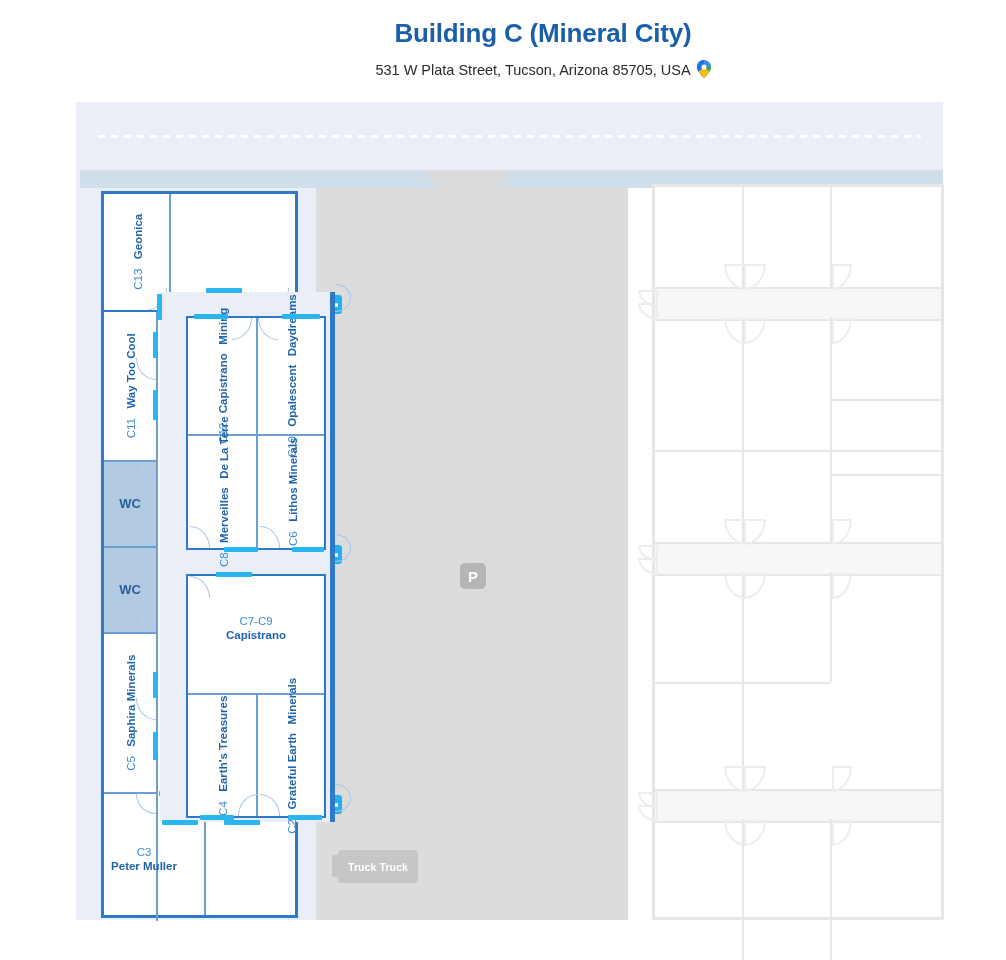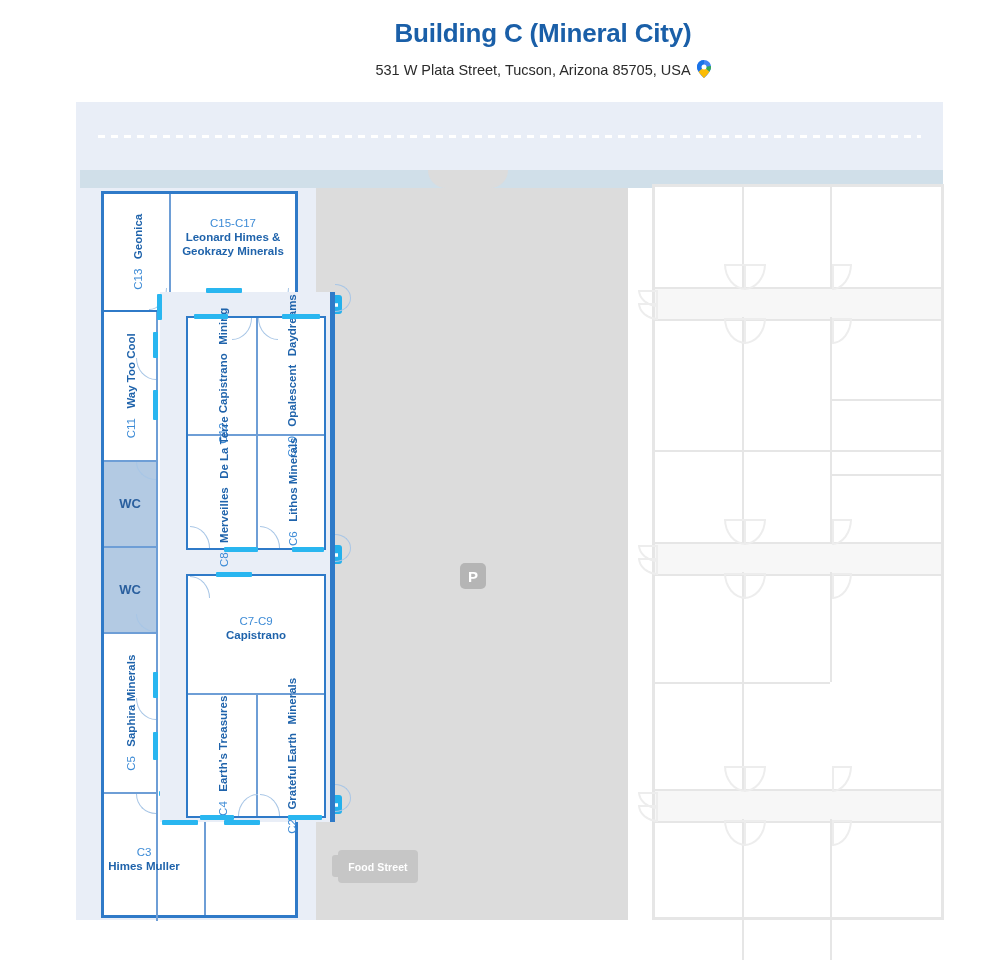--- a/index.html
+++ b/index.html
@@ -144,21 +144,21 @@
     <div class="drive-gap"></div>
 
     <div class="lot-left-strip"></div>
     <div class="lot"></div>
     <div class="lot-right-strip"></div>
 
     <div class="p-badge">P</div>
 
     <div class="food-truck-cab"></div>
     <div class="food-truck"></div>
-    <div class="food-truck-lbl">Food Street</div>
+    <div class="food-truck-lbl">Truck Truck</div>
 
     <div class="arrow" style="left:247px;top:193px;">
       <svg width="12" height="12" viewBox="0 0 12 12">
           <path d="M11 4.2H5V1.5L1 6l4 4.5V7.8h6z" fill="#ffffff"></path>
         </svg>
     </div>
     <div class="arrow" style="left:247px;top:443px;">
       <svg width="12" height="12" viewBox="0 0 12 12">
           <path d="M11 4.2H5V1.5L1 6l4 4.5V7.8h6z" fill="#ffffff"></path>
         </svg>
@@ -225,27 +225,20 @@
 
       <div class="room" style="left:0px;top:0px;width:65px;height:116px;">
         <div class="lbl" style="top:0;height:116px;">
           <div class="vert">
             <span class="code">C13</span>
             <span class="name" style="margin-left:5px;">Geonica</span>
           </div>
         </div>
       </div>
 
-      <div class="room" style="left:67px;top:0px;width:124px;height:116px;">
-        <div class="lbl" style="top:8px;height:70px;">
-          <span class="code">C15-C17</span>
-          <span class="name">Leonard Himes &amp;</span>
-          <span class="name">Geokrazy Minerals</span>
-        </div>
-      </div>
 
       <div class="win" style="left:125px;top:113px;width:36px;height:5px;"></div>
       <div class="door tr" style="left:45px;top:94px;width:18px;height:22px;"></div>
       <div class="door tr" style="left:165px;top:94px;width:20px;height:22px;"></div>
 
       <div class="wall-l" style="left:52px;top:118px;width:2px;height:609px;"></div>
 
       <div class="room" style="left:0px;top:118px;width:52px;height:148px;">
         <div class="lbl" style="top:0;height:148px;">
           <div class="vert">
@@ -287,21 +280,21 @@
       <div class="win" style="left:49px;top:538px;width:5px;height:28px;"></div>
       <div class="door tl" style="left:32px;top:504px;width:20px;height:22px;"></div>
 
       <div class="wall-l" style="left:0px;top:598px;width:52px;height:2px;"></div>
       <div class="wall" style="left:0px;top:727px;width:191px;height:0px;"></div>
       <div class="door tl" style="left:32px;top:600px;width:20px;height:20px;"></div>
 
       <div class="room" style="left:0px;top:600px;width:80px;height:121px;">
         <div class="lbl" style="top:45px;height:40px;">
           <span class="code">C3</span>
-          <span class="name">Himes Muller</span>
+          <span class="name">Peter Muller</span>
         </div>
       </div>
       <div class="wall-l" style="left:100px;top:600px;width:2px;height:121px;"></div>
       <div class="door tr" style="left:104px;top:600px;width:20px;height:22px;"></div>
       <div class="win" style="left:110px;top:597px;width:36px;height:5px;"></div>
       <div class="win" style="left:55px;top:597px;width:36px;height:5px;"></div>
     </div>
 
     <div class="corr" style="left:84px;top:190px;width:172px;height:530px;"></div>
     <div class="wall" style="left:254px;top:190px;width:5px;height:530px;"></div>

